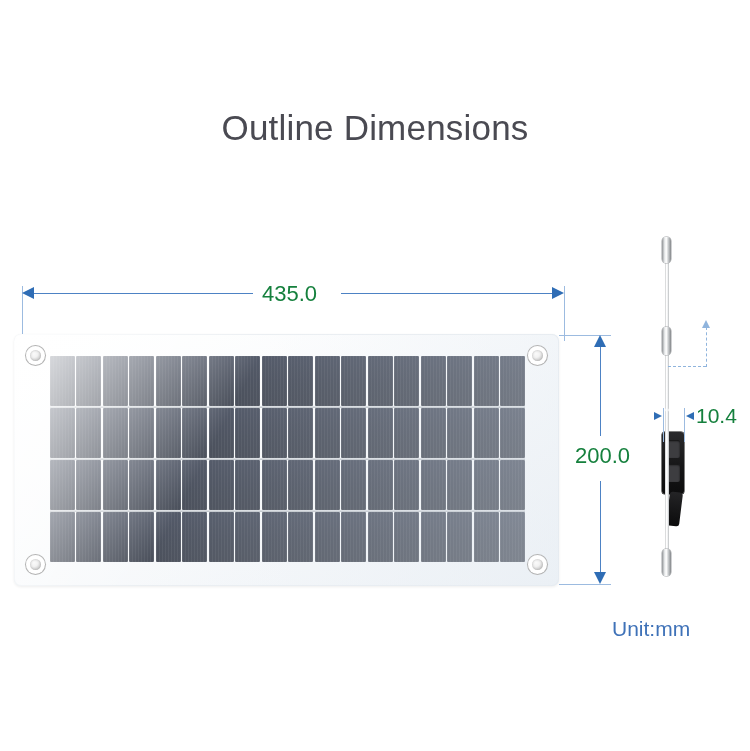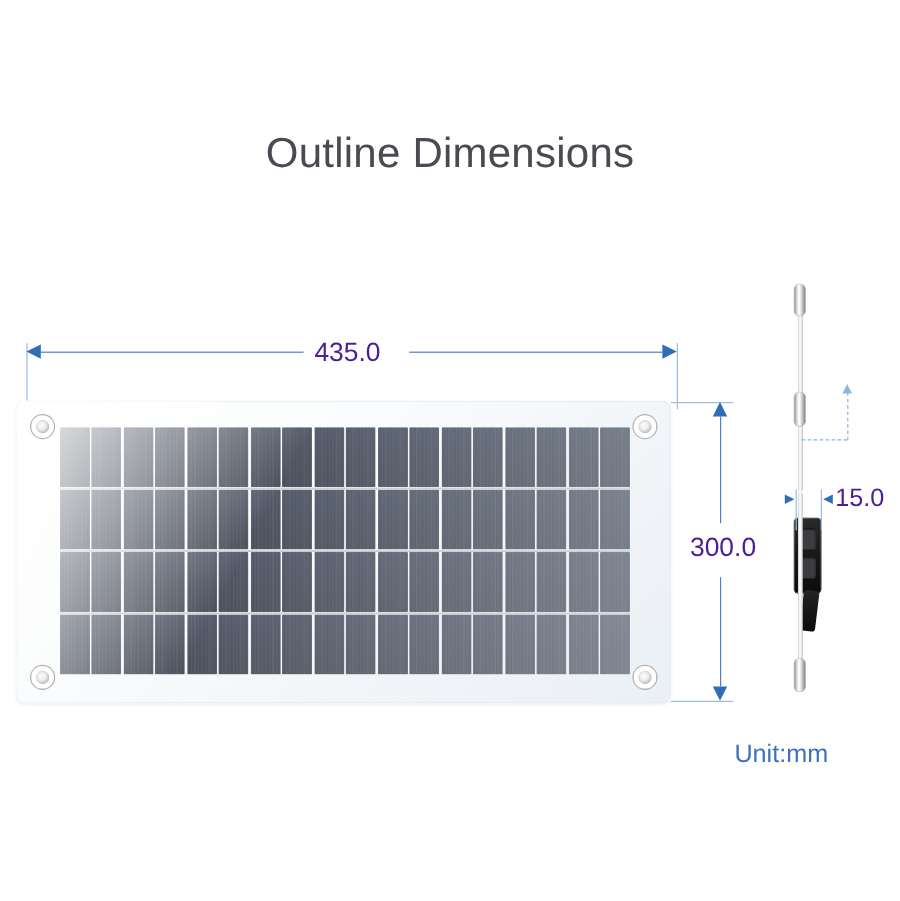--- a/index.html
+++ b/index.html
@@ -34,21 +34,21 @@
   .arrow-left{border-top:6px solid transparent;border-bottom:6px solid transparent;border-right:12px solid #2f6db5;}
   .arrow-right{border-top:6px solid transparent;border-bottom:6px solid transparent;border-left:12px solid #2f6db5;}
   .arrow-up{border-left:6px solid transparent;border-right:6px solid transparent;border-bottom:12px solid #2f6db5;}
   .arrow-down{border-left:6px solid transparent;border-right:6px solid transparent;border-top:12px solid #2f6db5;}
   .arrow-sm-left{border-top:4px solid transparent;border-bottom:4px solid transparent;border-right:8px solid #2f6db5;}
   .arrow-sm-right{border-top:4px solid transparent;border-bottom:4px solid transparent;border-left:8px solid #2f6db5;}
   .arrow-sm-up{border-left:4px solid transparent;border-right:4px solid transparent;border-bottom:8px solid #8fb4dd;}
 
   .dimtext{
     position:absolute;
-    color:#4c1d95;
+    color:#15803d;
     font-size:22px;
     white-space:nowrap;
     font-weight:400;
   }
   .dimtext.small{font-size:21px;}
 
   
   .panel{
     position:absolute;
     left:14px;top:334px;
@@ -196,21 +196,21 @@
   <div class="extline-h" style="left:559px;top:335px;width:52px;"></div>
 
   <div class="extline-h" style="left:559px;top:584px;width:52px;"></div>
 
   <div class="dimline-v" style="left:600px;top:347px;height:89px;"></div>
   <div class="dimline-v" style="left:600px;top:481px;height:91px;"></div>
 
   <div class="arrow arrow-up" style="left:594px;top:335px;"></div>
   <div class="arrow arrow-down" style="left:594px;top:572px;"></div>
 
-  <div class="dimtext" style="left:575px;top:443px;">300.0</div>
+  <div class="dimtext" style="left:575px;top:443px;">200.0</div>
 
   <div class="panel">
     <div class="cell-area">
       <div class="cell"></div>
         <div class="cell"></div>
         <div class="cell"></div>
         <div class="cell"></div>
         <div class="cell"></div>
         <div class="cell"></div>
         <div class="cell"></div>
@@ -305,21 +305,21 @@
 
   <div class="cable" style="left:665px;top:410px;height:165px;"></div>
   <div class="ferrule" style="left:662px;top:549px;height:27px;"></div>
 
   <div class="extline" style="left:663px;top:408px;height:34px;"></div>
   <div class="extline" style="left:684px;top:408px;height:34px;"></div>
 
   <div class="arrow arrow-sm-right" style="left:654px;top:412px;"></div>
   <div class="arrow arrow-sm-left" style="left:686px;top:412px;"></div>
 
-  <div class="dimtext small" style="left:696px;top:404px;">15.0</div>
+  <div class="dimtext small" style="left:696px;top:404px;">10.4</div>
 
   <div class="dashline-h" style="left:668px;top:366px;width:38px;"></div>
   <div class="dashline-v" style="left:706px;top:327px;height:40px;"></div>
   <div class="arrow arrow-sm-up" style="left:702px;top:320px;"></div>
 
 
   <div class="unit">Unit:mm</div>
 
 </div>
 

